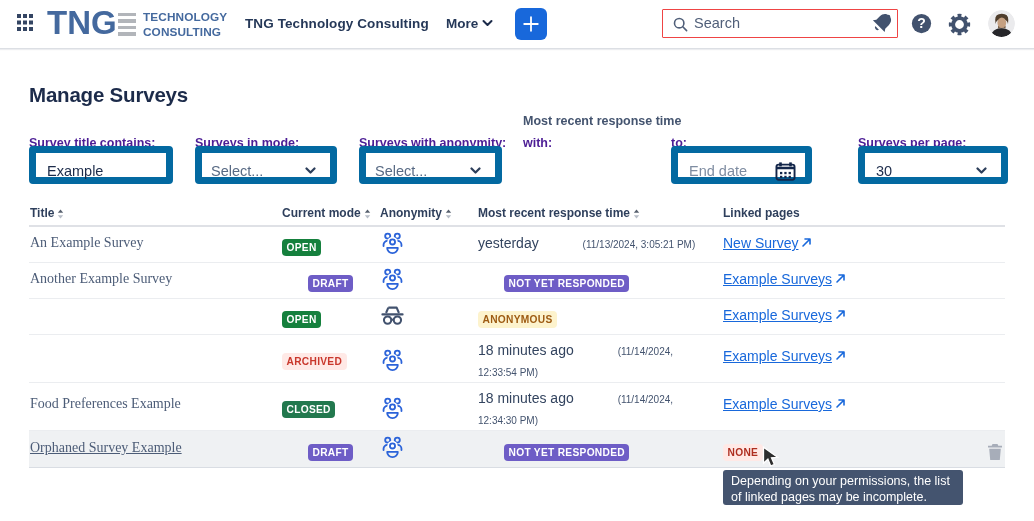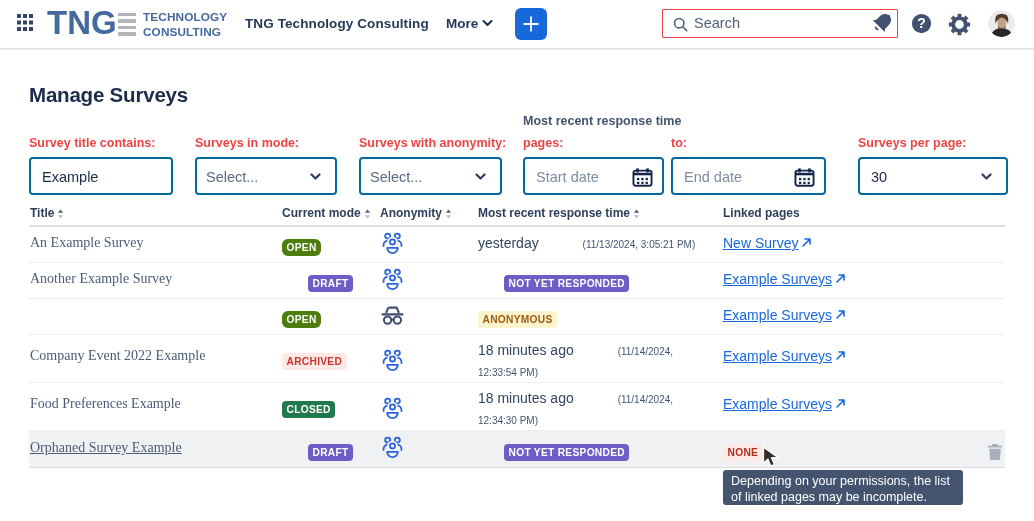--- a/index.html
+++ b/index.html
@@ -18,40 +18,40 @@
 .nav-more svg { vertical-align:middle; margin-left:4px; margin-top:-2px; }
 .plus-btn { position:absolute; left:515px; top:8px; width:32px; height:32px; background:#1868db; border-radius:6px; }
 .plus-btn svg { position:absolute; left:8px; top:8px; }
 .search { position:absolute; left:662px; top:9px; width:236px; height:29px; border:1px solid #ef4444; border-radius:1px; }
 .search svg { position:absolute; left:10px; top:7px; }
 .search span { position:absolute; left:31px; top:5px; font-size:14.5px; color:#505f79; }
 .hic { position:absolute; top:13px; }
 .avatar { position:absolute; left:988px; top:10px; width:27px; height:27px; border-radius:50%; overflow:hidden; }
 
 .h1 { position:absolute; left:29px; top:83px; font-size:20.5px; font-weight:700; color:#1c2b4a; letter-spacing:-0.2px; }
-.flabel { position:absolute; font-size:12.5px; font-weight:700; color:#ef4444; top:136px;text-align:right; }
+.flabel { position:absolute; font-size:12.5px; font-weight:700; color:#4c1d95; top:136px;text-align:right; }
 .fgroup-label { position:absolute; font-size:12.5px; font-weight:700; color:#44546f; top:114px; left:523px; }
-.fbox { position:absolute; top:157px; height:38px; border:2px solid #0369a1; border-radius:4px; background:#fff; font-size:14.5px; }
+.fbox { position:absolute; top:146px; height:38px; border:7px solid #0369a1; border-radius:4px; background:#fff; font-size:14.5px; }
 .fbox .val { position:absolute; left:11px; top:10px; color:#1c2b4a; }
 .fbox .ph { position:absolute; left:9px; top:10px; color:#586a84; }
 .fbox .chev { position:absolute; right:14px; top:14px; }
 .fbox .cal { position:absolute; right:9px; top:9px; }
 
 .thead { position:absolute; left:29px; top:204px; width:976px; height:23px; border-bottom:2px solid #dfe1e6; font-size:12px; font-weight:700; color:#2e3f5c; }
 .th { position:absolute; top:2px; }
 .th svg { vertical-align:-2px; margin-left:3px; }
 .row { position:absolute; left:29px; width:976px; border-bottom:1px solid #ebedf0; font-size:14px; color:#4c5c77; }
 .cell { position:absolute; }
 .c1 { left:1px;font-family:Liberation Serif, serif; }
 .c2 { left:253px; }
 .c3 { left:351px; }
 .c4 { left:449px; }
 .c5 { left:694px; }
 .badge { display:inline-block; font-size:10.2px; font-weight:700; border-radius:4px; padding:3px 4.5px 2px; letter-spacing:0.3px; line-height:12px; }
-.b-blue { background:#4d7c0f; color:#fff;border-radius:6px; }
+.b-blue { background:#15803d; color:#fff; }
 .b-purple { background:#6e5dc6; color:#fff;margin-left:26px; }
 .b-green { background:#22784e; color:#fff; }
 .b-red { background:#ffe9e6; color:#c9372c; }
 .b-yellow { background:#fdf3cd; color:#9e5b12; }
 .time-main { font-size:14px; color:#33445f; }
 .time-sub { font-size:10px; color:#44546f;padding-left:40px; }
 .lnk { font-size:14px; color:#1868db; text-decoration:underline; }
 .lnk-arrow { margin-left:3px; }
 .row6 { background:#eff1f3; border-bottom-color:#d9dde3 !important; }
 .trash { position:absolute; left:958px; top:12px; }
@@ -131,57 +131,40 @@
     </g>
   </svg></div>
 </div>
 
 <div class="h1">Manage Surveys</div>
 
 <div class="flabel" style="left:29px">Survey title contains:</div>
 <div class="flabel" style="left:195px">Surveys in mode:</div>
 <div class="flabel" style="left:359px">Surveys with anonymity:</div>
 <div class="fgroup-label">Most recent response time</div>
-<div class="flabel" style="left:523px">pages:</div>
+<div class="flabel" style="left:523px">with:</div>
 <div class="flabel" style="left:671px">to:</div>
 <div class="flabel" style="left:858px">Surveys per page:</div>
 
 <div class="fbox" style="left:29px; width:144px">
       <span class="val">Example</span>
     </div>
 <div class="fbox" style="left:195px; width:142px">
       <span class="ph">Select...</span>
       <svg class="chev" width="11" height="8" viewBox="0 0 11 8">
         <path d="M1.5 1.5 L5.5 5.5 L9.5 1.5" fill="none" stroke="#2c3e5a" stroke-width="2.2" stroke-linecap="round" stroke-linejoin="round"></path>
       </svg>
     </div>
 <div class="fbox" style="left:359px; width:143px">
       <span class="ph">Select...</span>
       <svg class="chev" width="11" height="8" viewBox="0 0 11 8">
         <path d="M1.5 1.5 L5.5 5.5 L9.5 1.5" fill="none" stroke="#2c3e5a" stroke-width="2.2" stroke-linecap="round" stroke-linejoin="round"></path>
       </svg>
     </div>
-<div class="fbox" style="left:523px; width:141px">
-      <span class="ph" style="color:#7e8ca1; left:11px">Start date</span>
-  <svg class="cal" width="21" height="19" viewBox="0 0 21 19">
-        <rect x="4.2" y="0.4" width="2.6" height="4" fill="#13264a"></rect>
-        <rect x="14.2" y="0.4" width="2.6" height="4" fill="#13264a"></rect>
-        <rect x="1.45" y="2.6" width="18.1" height="15.2" rx="2.2" fill="none" stroke="#13264a" stroke-width="1.9"></rect>
-        <path d="M1.45 4.8 h18.1 v2.5 h-18.1 z" fill="#13264a"></path>
-        <g fill="#13264a">
-          <rect x="5" y="9.9" width="2.3" height="2.3"></rect>
-          <rect x="9.3" y="9.9" width="2.3" height="2.3"></rect>
-          <rect x="13.6" y="9.9" width="2.3" height="2.3"></rect>
-          <rect x="5" y="13.8" width="2.3" height="2.3"></rect>
-          <rect x="9.3" y="13.8" width="2.3" height="2.3"></rect>
-          <rect x="13.6" y="13.8" width="2.3" height="2.3"></rect>
-        </g>
-      </svg>
-    </div>
-<div class="fbox" style="left:671px; width:155px">
+<div class="fbox" style="left:671px; width:141px">
       <span class="ph" style="color:#7e8ca1; left:11px">End date</span>
   <svg class="cal" width="21" height="19" viewBox="0 0 21 19">
         <rect x="4.2" y="0.4" width="2.6" height="4" fill="#13264a"></rect>
         <rect x="14.2" y="0.4" width="2.6" height="4" fill="#13264a"></rect>
         <rect x="1.45" y="2.6" width="18.1" height="15.2" rx="2.2" fill="none" stroke="#13264a" stroke-width="1.9"></rect>
         <path d="M1.45 4.8 h18.1 v2.5 h-18.1 z" fill="#13264a"></path>
         <g fill="#13264a">
           <rect x="5" y="9.9" width="2.3" height="2.3"></rect>
           <rect x="9.3" y="9.9" width="2.3" height="2.3"></rect>
           <rect x="13.6" y="9.9" width="2.3" height="2.3"></rect>
@@ -271,21 +254,20 @@
   <span class="cell c3" style="top:4px; left:351px"><svg width="25" height="25" viewBox="0 0 24 24">
           <use href="#incog"></use>
         </svg></span>
   <span class="cell c4" style="top:11px"><span class="badge b-yellow">ANONYMOUS</span></span>
   <span class="cell c5" style="top:8px"><span class="lnk">Example Surveys</span><svg class="lnk-arrow" width="11" height="11" viewBox="0 0 11 11">
           <use href="#extarrow"></use>
         </svg></span>
 </div>
 
 <div class="row" style="top:335px; height:48px;">
-  <span class="cell c1" style="top:13px">Company Event 2022 Example</span>
   <span class="cell c2" style="top:17px"><span class="badge b-red">ARCHIVED</span></span>
   <span class="cell c3" style="top:13px; left:351px"><svg width="25" height="25" viewBox="0 0 24 24">
           <use href="#ppl"></use>
         </svg></span>
   <span class="cell c4" style="top:6px; width:215px; line-height:18.5px"><span class="time-main">18 minutes ago</span> <span class="time-sub">(11/14/2024, 12:33:54 PM)</span></span>
   <span class="cell c5" style="top:13px"><span class="lnk">Example Surveys</span><svg class="lnk-arrow" width="11" height="11" viewBox="0 0 11 11">
           <use href="#extarrow"></use>
         </svg></span>
 </div>
 

